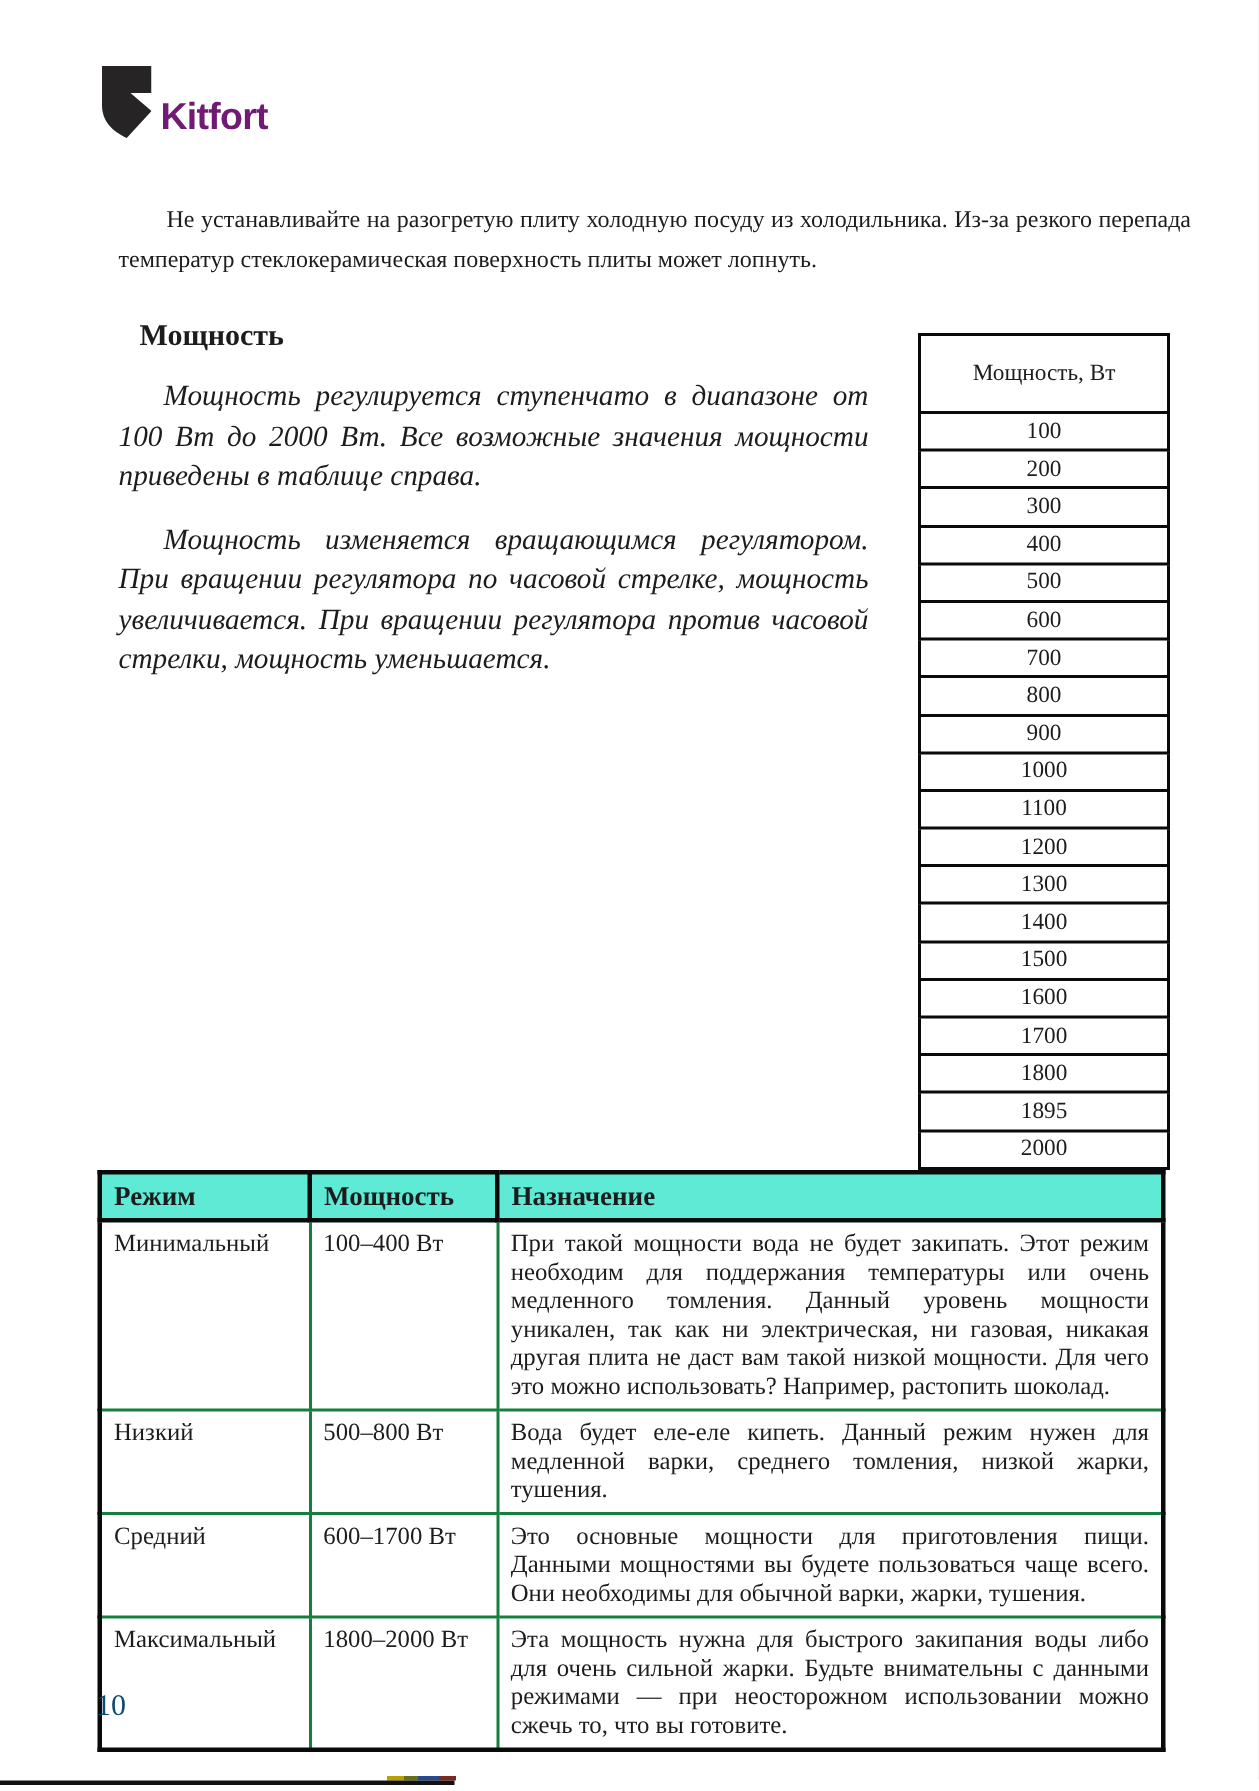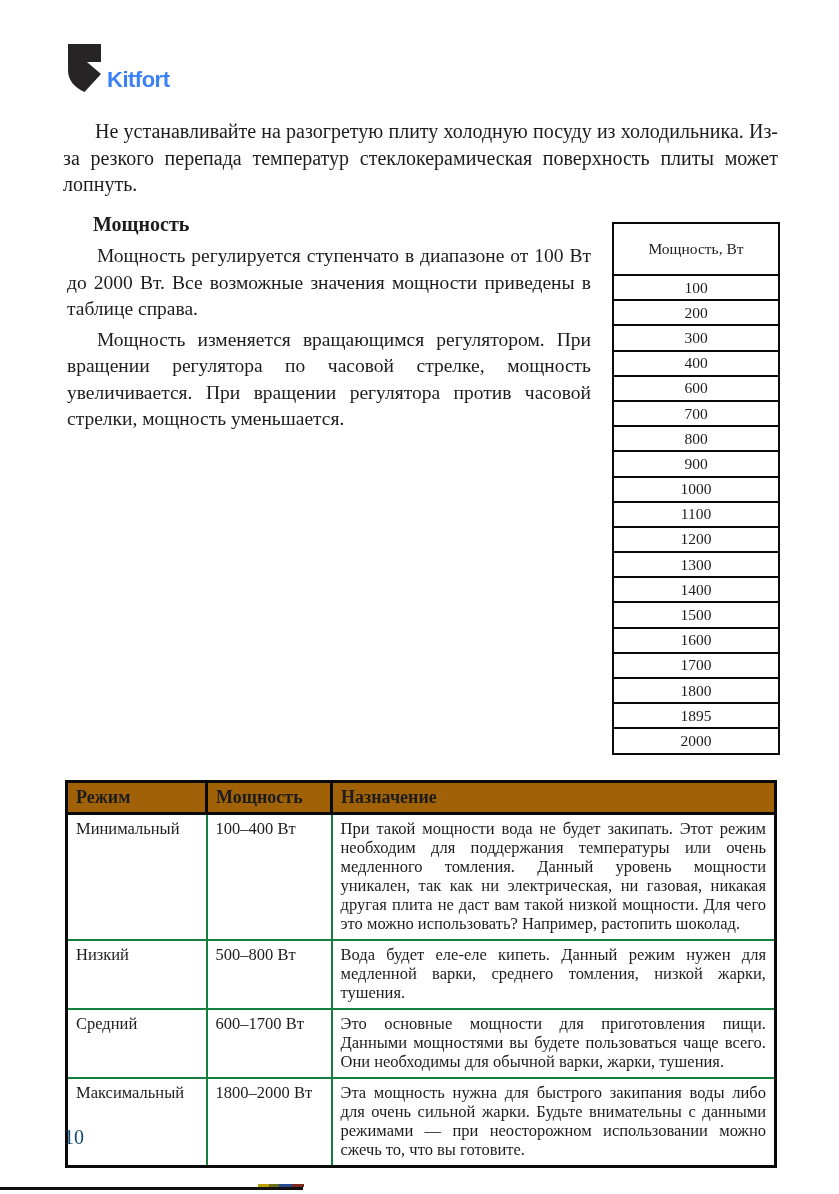--- a/index.html
+++ b/index.html
@@ -11,40 +11,40 @@
     overflow:hidden;
     font-family:"Liberation Serif", serif;
     color:#1c1c1c;
   }
 
   
   .logo{position:absolute;left:68px;top:44px;display:flex;align-items:flex-end;gap:6px;}
   .logo-mark{width:33px;height:48px;display:block;}
   .logo-text{
     font-family:"Liberation Sans", sans-serif;
-    font-weight:bold;font-size:22px;letter-spacing:-0.5px;
-    color:#3b82f6;line-height:1;padding-bottom:1px;
+    font-weight:bold;font-size:25px;letter-spacing:-0.5px;
+    color:#701a75;line-height:1;padding-bottom:1px;
   }
 
   
   .intro{
     position:absolute;left:63px;top:118px;width:715px;
-    font-size:20px;line-height:26.5px;
-    text-align:justify;text-indent:32px;margin:0;
+    font-size:16px;line-height:26.5px;
+    text-align:justify;text-indent:32px;margin:16px;
   }
 
   
   .content{position:absolute;left:63px;top:212px;width:532px;}
   .content h3{
     margin:0 0 7px 0;font-size:20px;font-weight:bold;
     text-indent:30px;line-height:24px;
   }
   .content p{
-    margin:4px;font-size:19.5px;line-height:26.5px;
-    text-align:justify;text-indent:30px;
+    margin:16px;font-size:19.5px;line-height:26.5px;
+    text-align:justify;text-indent:30px;font-style:italic;
   }
 
   
   .power-table{
     position:absolute;left:612px;top:222px;width:168px;
     border-collapse:collapse;table-layout:fixed;
   }
   .power-table th,.power-table td{
     border:2px solid #0a0a0a;text-align:center;
     font-weight:normal;font-size:15.5px;
@@ -52,21 +52,21 @@
   .power-table th{padding:16px 2px;}
   .power-table td{padding:2.6px 2px;}
 
   
   .modes-table{
     position:absolute;left:65px;top:780px;width:712px;
     border-collapse:collapse;table-layout:fixed;
     border:3px solid #0a0a0a;
   }
   .modes-table th{
-    background:#a16207;
+    background:#5eead4;
     border:3px solid #0a0a0a;
     font-size:18px;font-weight:bold;text-align:left;
     padding:4px 8px;
   }
   .modes-table td{
     border:2px solid #15803d;
     vertical-align:top;
     font-size:16.5px;line-height:19px;
     padding:4px 8px 6px 8px;
   }
@@ -116,20 +116,23 @@
           <td>100</td>
         </tr>
       <tr>
           <td>200</td>
         </tr>
       <tr>
           <td>300</td>
         </tr>
       <tr>
           <td>400</td>
+        </tr>
+      <tr>
+          <td>500</td>
         </tr>
       <tr>
           <td>600</td>
         </tr>
       <tr>
           <td>700</td>
         </tr>
       <tr>
           <td>800</td>
         </tr>

